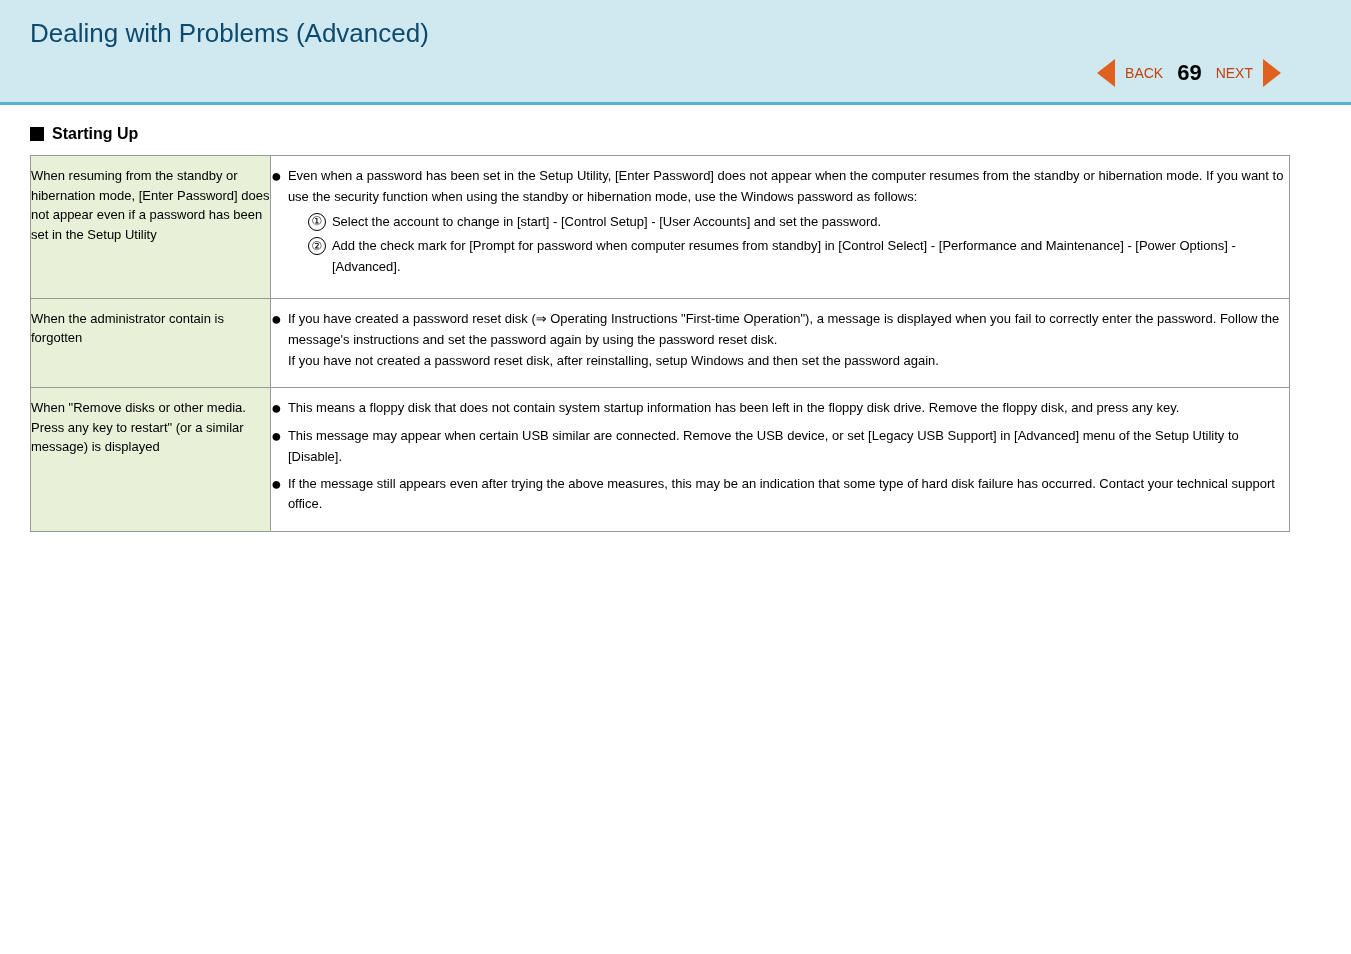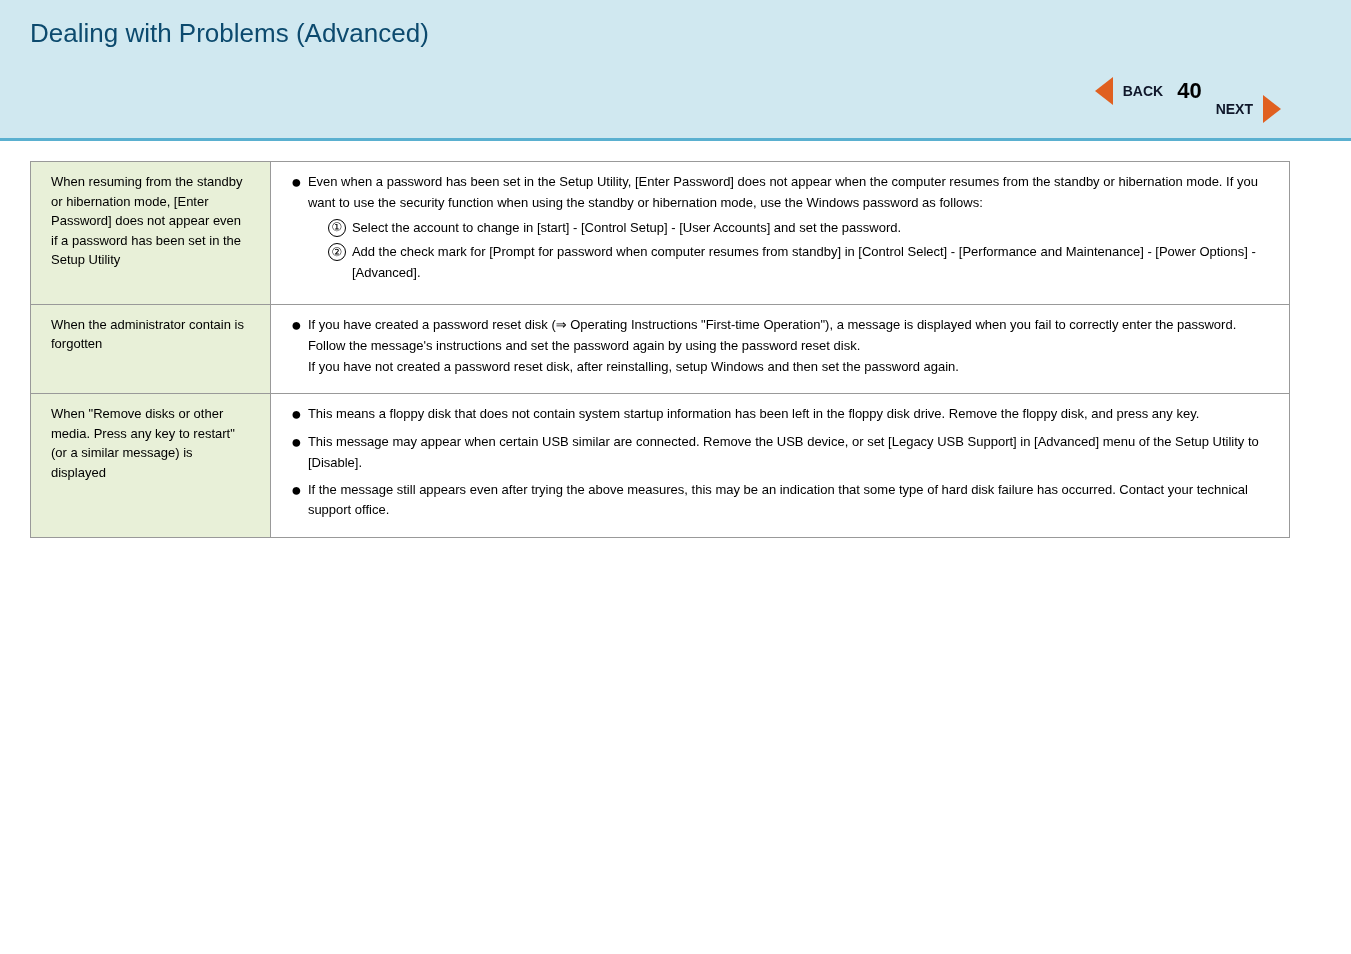--- a/index.html
+++ b/index.html
@@ -49,22 +49,22 @@
       border-bottom: 14px solid transparent;
       border-left: 18px solid #e06020;
     }
     .nav-page-num {
       font-size: 22px;
       font-weight: bold;
       margin: 0 8px;
     }
     .nav-label {
       font-size: 14px;
-      font-weight: bold;
-      color: #0f172a;
+      font-weight: normal;
+      color: #c2410c;
       margin: 0 6px;
       text-align: right;
     }
     .content {
       padding: 20px 30px;
     }
     .section-title {
       display: flex;
       align-items: center;
       gap: 8px;
@@ -80,21 +80,21 @@
       flex-shrink: 0;
     }
     table {
       border-collapse: collapse;
       width: 100%;
       max-width: 1260px;
     }
     td {
       border: 1px solid #999;
       vertical-align: top;
-      padding: 10px 20px;
+      padding: 10px 0;
     }
     .left-col {
       background: #e8f0d8;
       width: 240px;
       font-size: 13px;
       line-height: 1.5;
     }
     .right-col {
       background: #fff;
       font-size: 13px;
@@ -137,29 +137,33 @@
 </head>
 <body>
 
 <div class="header">
   <div class="header-title">Dealing with Problems (Advanced)</div>
   <div class="nav-row">
     <div class="nav-back">
       <div class="nav-arrow-left"></div>
       <span class="nav-label">BACK</span>
     </div>
-    <span class="nav-page-num">40</span>
-    <div class="nav-next" style="display:flex;align-items:center;gap:4px;margin-top:36px;">
+    <span class="nav-page-num">69</span>
+    <div class="nav-next" style="display:flex;align-items:center;gap:4px;">
       <span class="nav-label">NEXT</span>
       <div class="nav-arrow-right"></div>
     </div>
   </div>
 </div>
 
 <div class="content">
+  <div class="section-title">
+    <div class="section-title-square"></div>
+    <span>Starting Up</span>
+  </div>
 
   <table>
 
     <tbody>
         <tr>
       <td class="left-col">
         <span>When resuming from the standby or hibernation mode, [Enter Password] does not appear even if a password has been set in the Setup Utility</span>
       </td>
       <td class="right-col">
         <div class="bullet-item">

